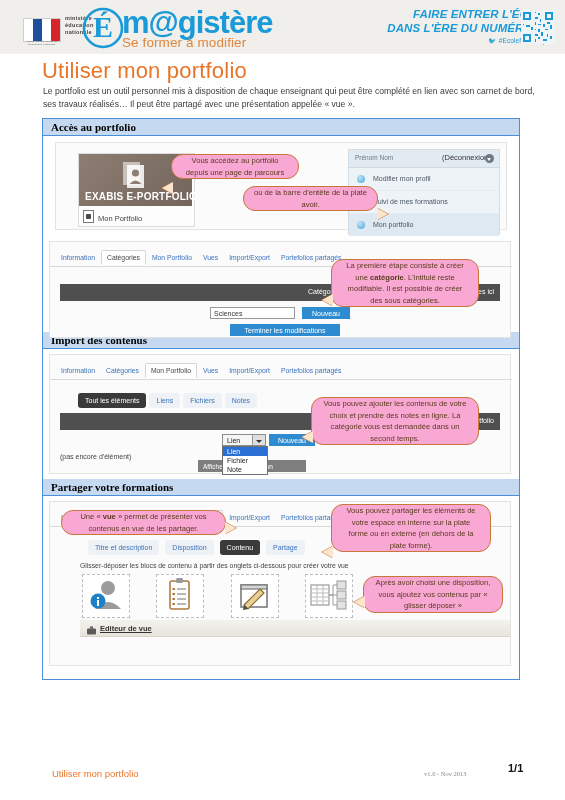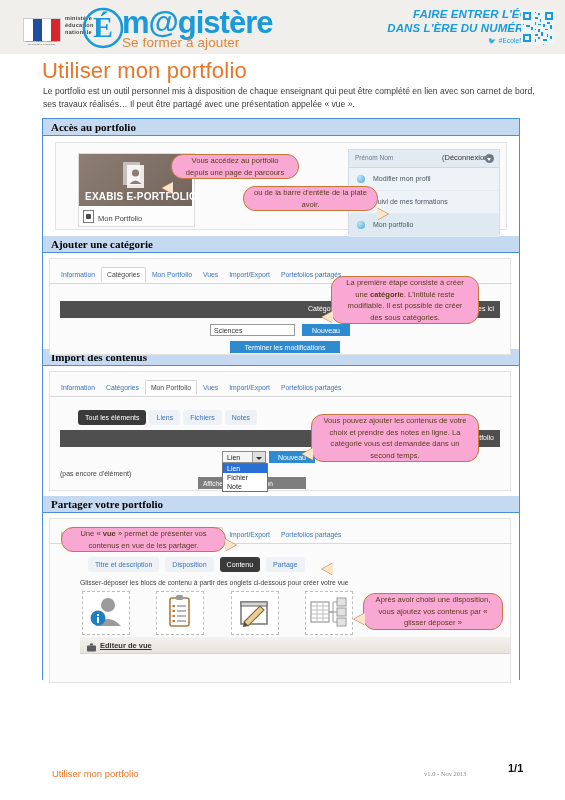--- a/index.html
+++ b/index.html
@@ -135,21 +135,21 @@
   <div class="hdr-flag"></div>
   <div class="hdr-flag-txt">Liberté·Égalité·Fraternité<br>République Française</div>
   <div class="hdr-min">ministère<br>éducation<br>nationale</div>
   <div class="logo-e">
     <svg width="46" height="46" viewBox="0 0 46 46">
       <circle cx="23" cy="24" r="19" fill="none" stroke="#1a9ad9" stroke-width="2.6"></circle>
       <text x="23" y="33" text-anchor="middle" font-family="Liberation Serif, serif" font-size="30" font-weight="bold" fill="#1a9ad9">É</text>
     </svg>
   </div>
   <div class="logo-text">m@gistère</div>
-  <div class="logo-sub">Se former à ajouter</div>
+  <div class="logo-sub">Se former à modifier</div>
 
   <div class="hdr-right">
     <div class="l1">FAIRE ENTRER L'ÉCOLE</div>
     <div class="l2">DANS L'ÈRE DU NUMÉRIQUE</div>
     <div class="l3">
       <span>🐦</span>
       <span>#EcoleNumerique</span>
     </div>
   </div>
   <div class="qr">
@@ -239,21 +239,20 @@
       </div>
     </div>
 
     <div class="callout" style="left:128px;top:18px;width:128px;">Vous accédez au portfolio depuis une page de parcours</div>
     <div class="tail tail-l" style="left:119px;top:46px;"></div>
 
     <div class="callout" style="left:200px;top:50px;width:135px;">ou de la barre d'entête de la plate avoir.</div>
     <div class="tail tail-r" style="left:334px;top:72px;"></div>
   </div>
 
-  <div class="sec-head">Ajouter une catégorie</div>
   <div class="sec-body s2">
     <div class="shot" style="position:absolute;left:6px;top:5px;width:462px;height:97px;">
       <div class="tabrow" style="left:6px;top:8px;">
         <span class="tab">Information</span><span class="tab active">Catégories</span><span class="tab">Mon Portfolio</span><span class="tab">Vues</span><span class="tab">Import/Export</span><span class="tab">Portefolios partagés</span>
       </div>
       <div class="tabline" style="left:0;top:24px;width:462px;"></div>
 
       <div class="greybar" style="left:10px;top:42px;width:440px;height:17px;">Catégories: Vous pouvez créer ou modifier les catégories ici</div>
 
       <div class="txtinput" style="left:160px;top:65px;width:85px;height:12px;">Sciences</div>
@@ -293,21 +292,21 @@
         <div>Note</div>
       </div>
       <div class="btn-blue" style="left:219px;top:79px;width:46px;height:12px;">Nouveau</div>
       <div class="btn-grey" style="left:148px;top:105px;width:108px;height:12px;">Afficher pour impression</div>
     </div>
 
     <div class="callout" style="left:268px;top:48px;width:168px;">Vous pouvez ajouter les contenus de votre choix et prendre des notes en ligne. La catégorie vous est demandée dans un second temps.</div>
     <div class="tail tail-l" style="left:259px;top:82px;"></div>
   </div>
 
-  <div class="sec-head">Partager votre portfolio</div>
+  <div class="sec-head">Partager votre formations</div>
   <div class="sec-body s4">
     <div class="shot" style="position:absolute;left:6px;top:5px;width:462px;height:165px;">
       <div class="tabrow" style="left:6px;top:8px;">
         <span class="tab">Information</span><span class="tab">Catégories</span><span class="tab">Mon Portfolio</span><span class="tab active">Vues</span><span class="tab">Import/Export</span><span class="tab">Portefolios partagés</span>
       </div>
       <div class="tabline" style="left:0;top:24px;width:462px;"></div>
 
       <div style="position:absolute;left:38px;top:34px;">
         <span class="pill" style="margin-right:6px;">Titre et description</span><span class="pill" style="margin-right:6px;">Disposition</span><span class="pill dark" style="margin-right:6px;">Contenu</span><span class="pill">Partage</span>
       </div>
@@ -382,20 +381,21 @@
         </span>
         <span>Editeur de vue</span>
       </div>
     </div>
 
     <div class="callout" style="left:18px;top:14px;width:165px;">
       Une « <b>vue</b> » permet de présenter vos contenus en vue de les partager.
     </div>
     <div class="tail tail-r" style="left:182px;top:26px;"></div>
 
+    <div class="callout" style="left:288px;top:8px;width:160px;">Vous pouvez partager les éléments de votre espace en interne sur la plate forme ou en externe (en dehors de la plate forme).</div>
     <div class="tail tail-l" style="left:279px;top:50px;"></div>
 
     <div class="callout" style="left:320px;top:80px;width:140px;">Après avoir choisi une disposition, vous ajoutez vos contenus par « glisser déposer »</div>
     <div class="tail tail-l" style="left:311px;top:100px;"></div>
   </div>
 </div>
 
 <div class="foot-title">Utiliser mon portfolio</div>
 <div class="foot-ver">v1.0 - Nov 2013</div>
 <div class="foot-page">1/1</div>

